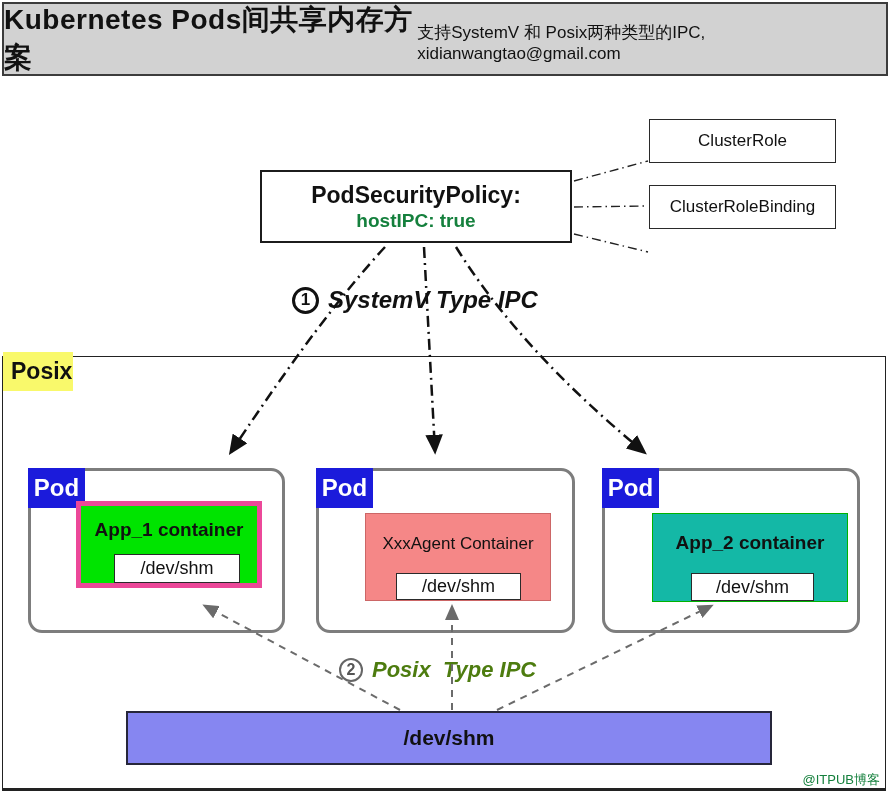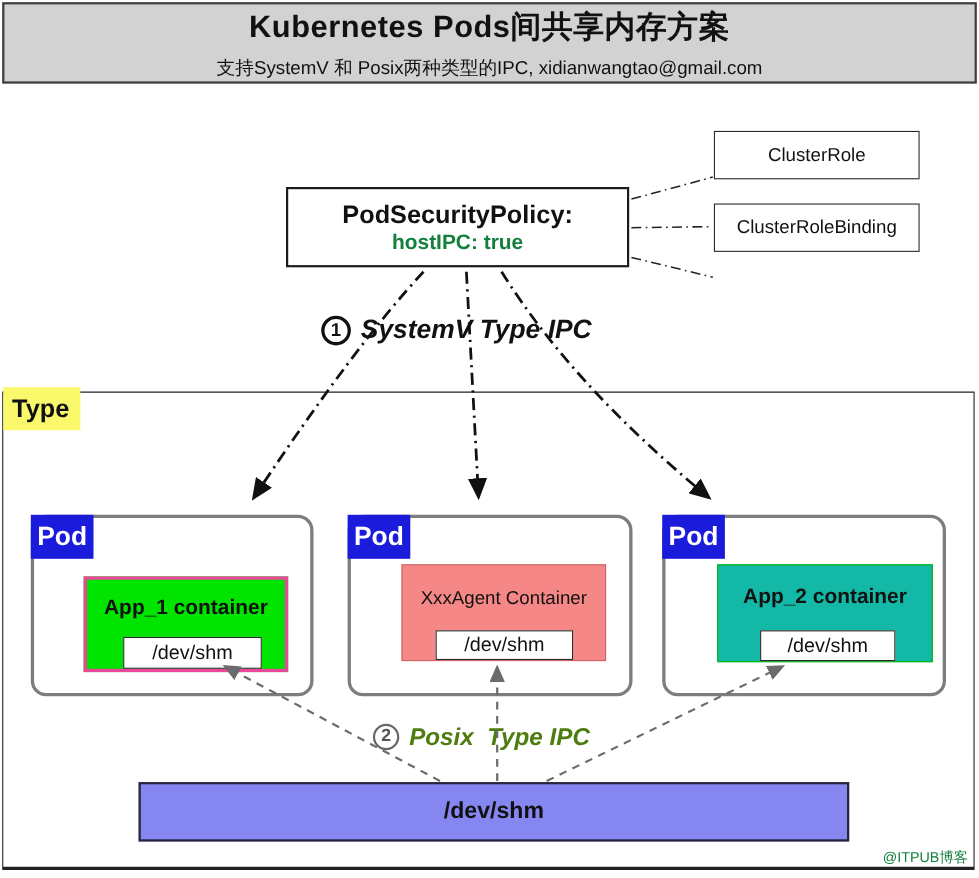--- a/index.html
+++ b/index.html
@@ -1,21 +1,21 @@
 <!DOCTYPE html>
 <html><head>
 <meta charset="utf-8">
 <style>
   html,body{margin:0;padding:0;background:#fff;}
   .canvas{position:relative;width:890px;height:798px;background:#fff;overflow:hidden;
           font-family:"Liberation Sans","DejaVu Sans",sans-serif;color:#111;}
 
   
   .header{position:absolute;left:2px;top:2px;width:882px;height:70px;background:#d2d2d2;
-          border:2px solid #3c3c3c;display:flex;flex-direction:column;align-items:center;justify-content:center;}
+          border:2px solid #3c3c3c;display:flex;flex-direction:row;align-items:center;justify-content:center;}
   .title{font-size:28px;font-weight:600;letter-spacing:.5px;}
   .subtitle{font-size:17px;margin-top:6px;}
 
   
   .psp-box{position:absolute;left:260px;top:170px;width:308px;height:69px;background:#fff;
            border:2px solid #1c1c1c;display:flex;flex-direction:column;align-items:center;justify-content:center;}
   .psp-title{font-size:23px;font-weight:bold;}
   .psp-value{font-size:19px;font-weight:bold;margin-top:1px;}
 
   
@@ -44,21 +44,21 @@
               font-weight:bold;font-size:23px;}
 
   
   .pod{position:absolute;top:468px;height:165px;background:#fff;border:3px solid #7d7d7d;border-radius:14px;box-sizing:border-box;}
   .pod-1{left:28px;width:257px;}
   .pod-2{left:316px;width:259px;}
   .pod-3{left:602px;width:258px;}
   .pod-tag{position:absolute;left:-3px;top:-3px;width:57px;height:40px;background:#1b1bdb;color:#fff;
            font-weight:bold;font-size:24px;display:flex;align-items:center;justify-content:center;}
   .container{position:absolute;box-sizing:border-box;}
-  .cont-1{left:45px;top:53px;width:186px;height:87px;border:3px solid #ec4899;}
+  .cont-1{left:45px;top:30px;width:186px;height:87px;border:5px solid #ec4899;}
   .cont-2{left:46px;top:42px;width:186px;height:88px;border:1px solid #cc6666;}
   .cont-3{left:47px;top:42px;width:196px;height:89px;border:1px solid #00b300;}
   .container-label{position:absolute;left:0;right:0;top:0;display:flex;align-items:center;justify-content:center;color:#111;}
   .lab-bold{font-weight:bold;font-size:19px;height:calc(100% - 29px);}
   .lab-reg{font-weight:normal;font-size:17px;height:calc(100% - 27px);}
   .shm{position:absolute;bottom:0;background:#fff;border:1px solid #2a2a2a;box-sizing:border-box;
        display:flex;align-items:center;justify-content:center;font-size:18px;color:#111;}
   .shm-1{left:33px;width:126px;height:29px;}
   .shm-2{left:30px;width:125px;height:27px;}
   .shm-3{left:38px;width:123px;height:28px;}
@@ -89,21 +89,21 @@
 
   <div class="rbac rbac-1">ClusterRole</div>
   <div class="rbac rbac-2">ClusterRoleBinding</div>
 
   <div class="step step-1">
     <span class="badge badge-1">1</span>
     <span class="step-text text-1">SystemV Type IPC</span>
   </div>
 
   <div class="node-box"></div>
-  <div class="node-label" style="background-color: rgb(249, 249, 107);">Type</div>
+  <div class="node-label" style="background-color: rgb(249, 249, 107);">Posix</div>
 
   <div class="pod pod-1">
     <div class="pod-tag" style="background-color: rgb(27, 27, 219);">Pod</div>
     <div class="container cont-1" style="background-color: rgb(0, 228, 0);">
       <div class="container-label lab-bold">App_1 container</div>
       <div class="shm shm-1">/dev/shm</div>
     </div>
   </div>
 
   <div class="pod pod-2">

